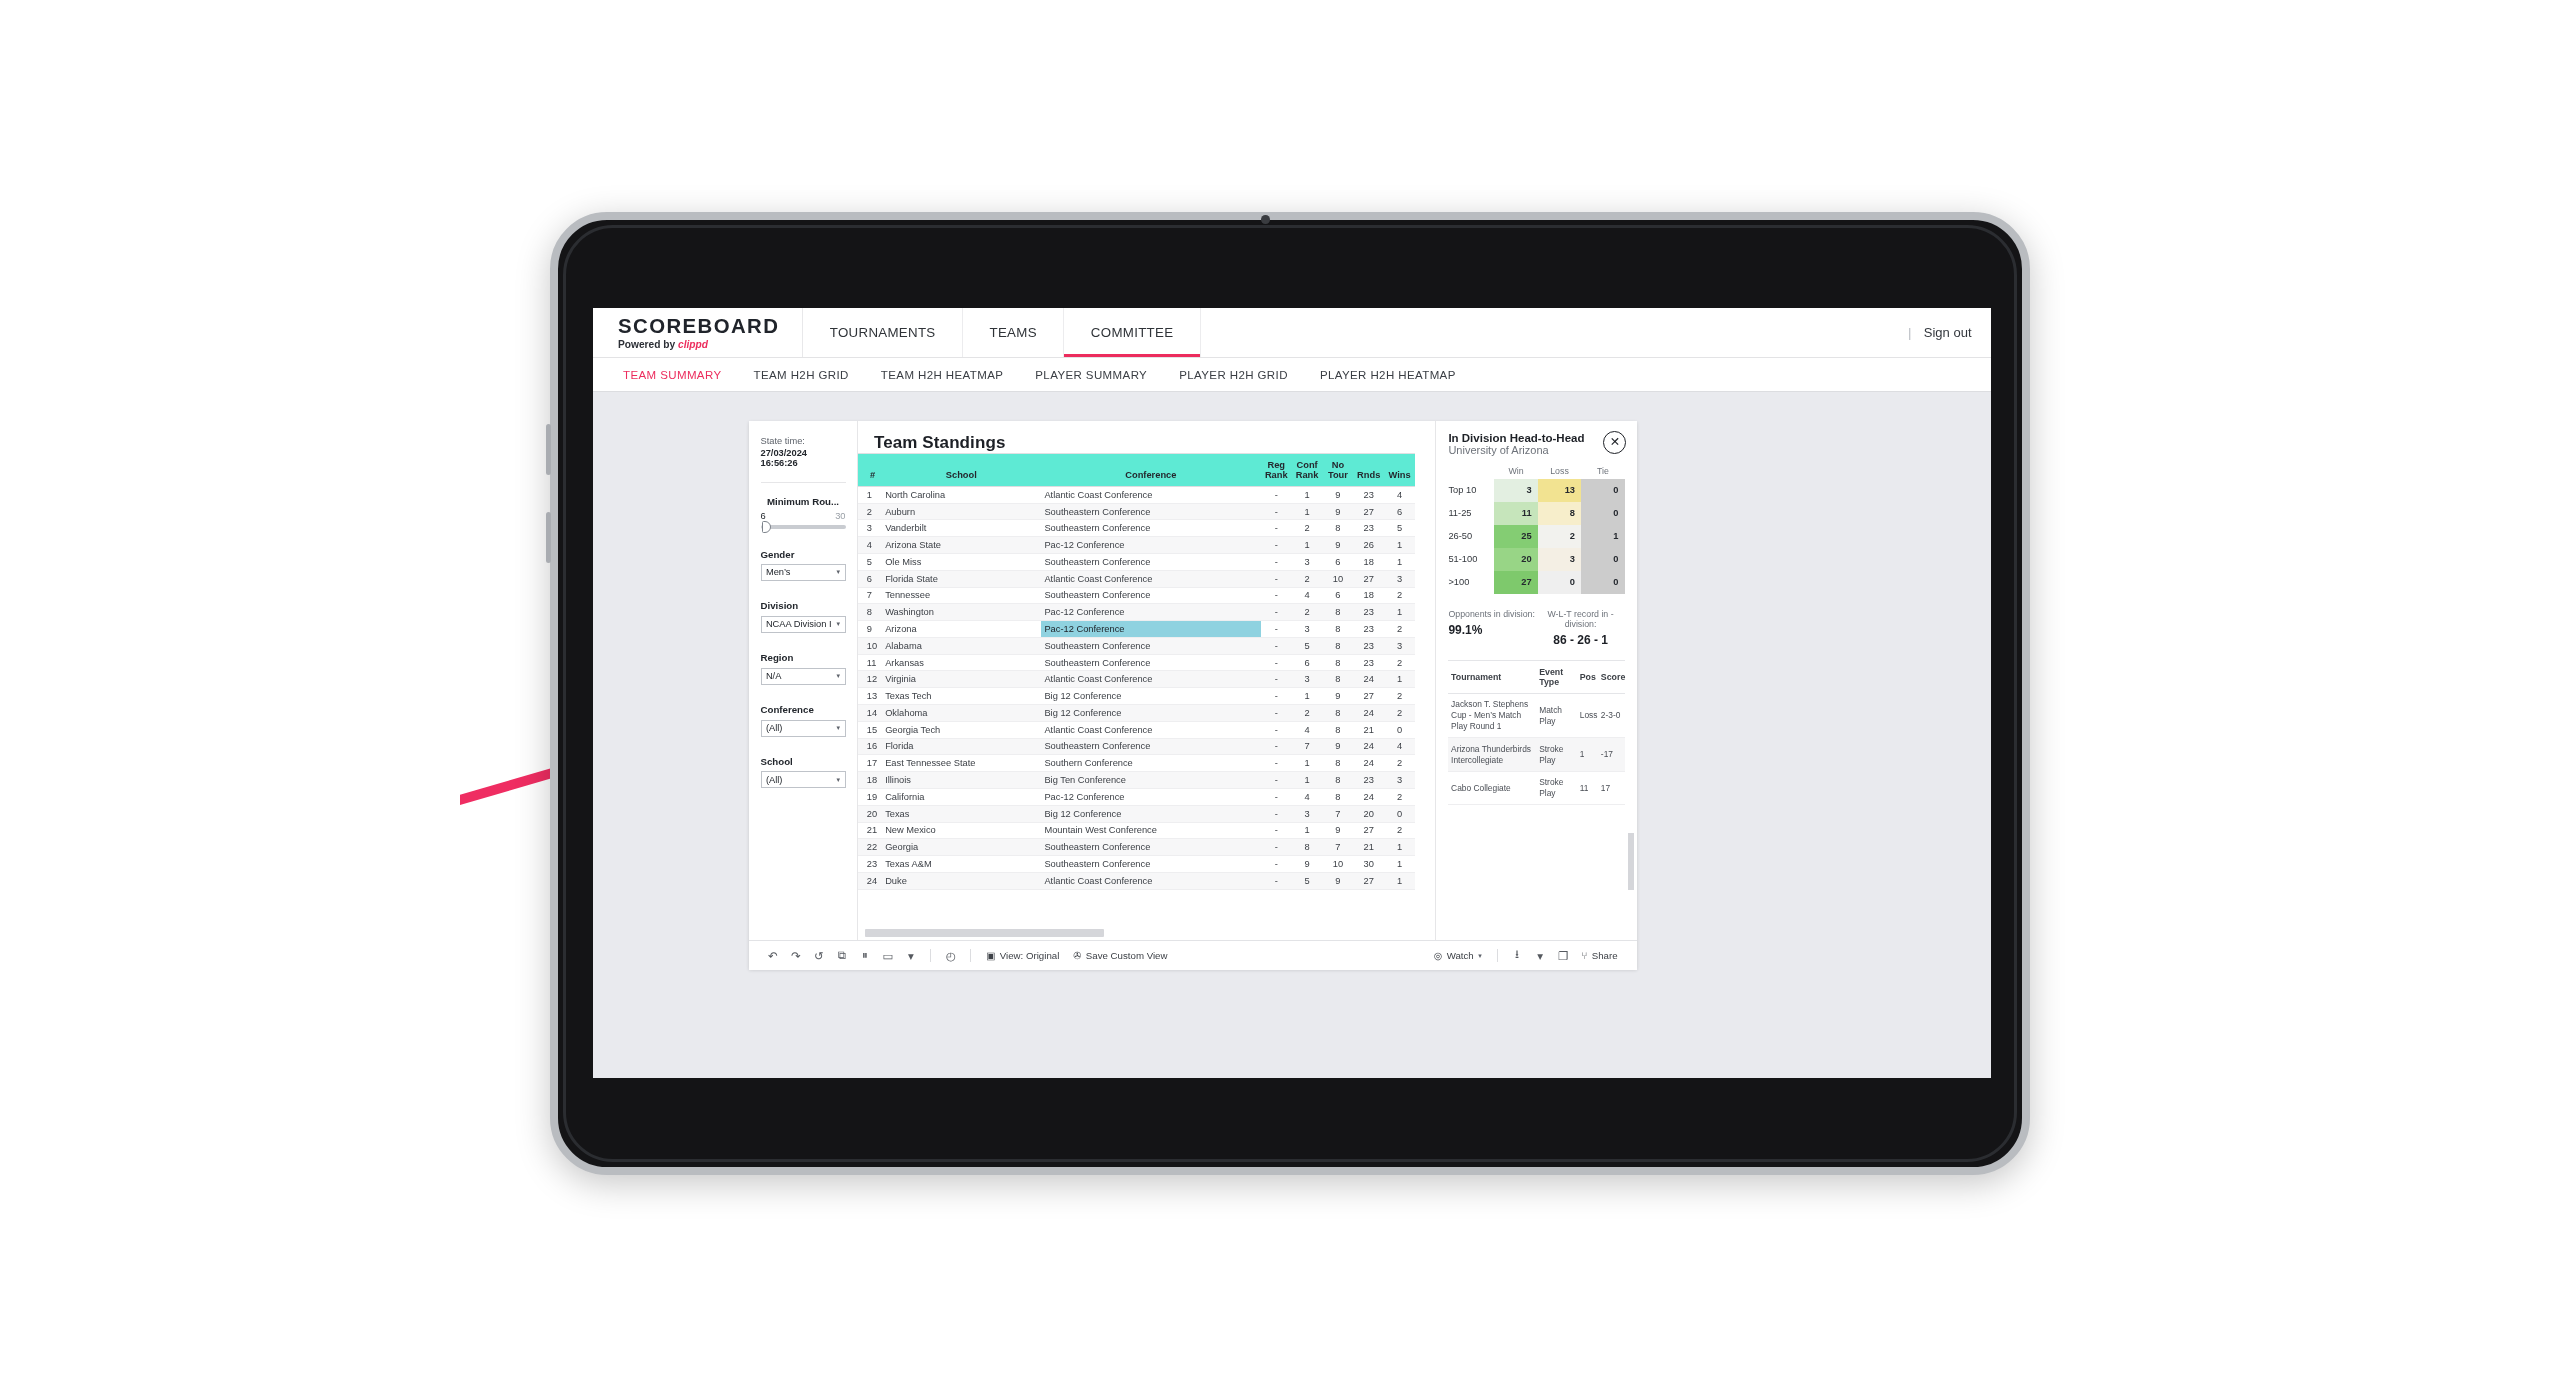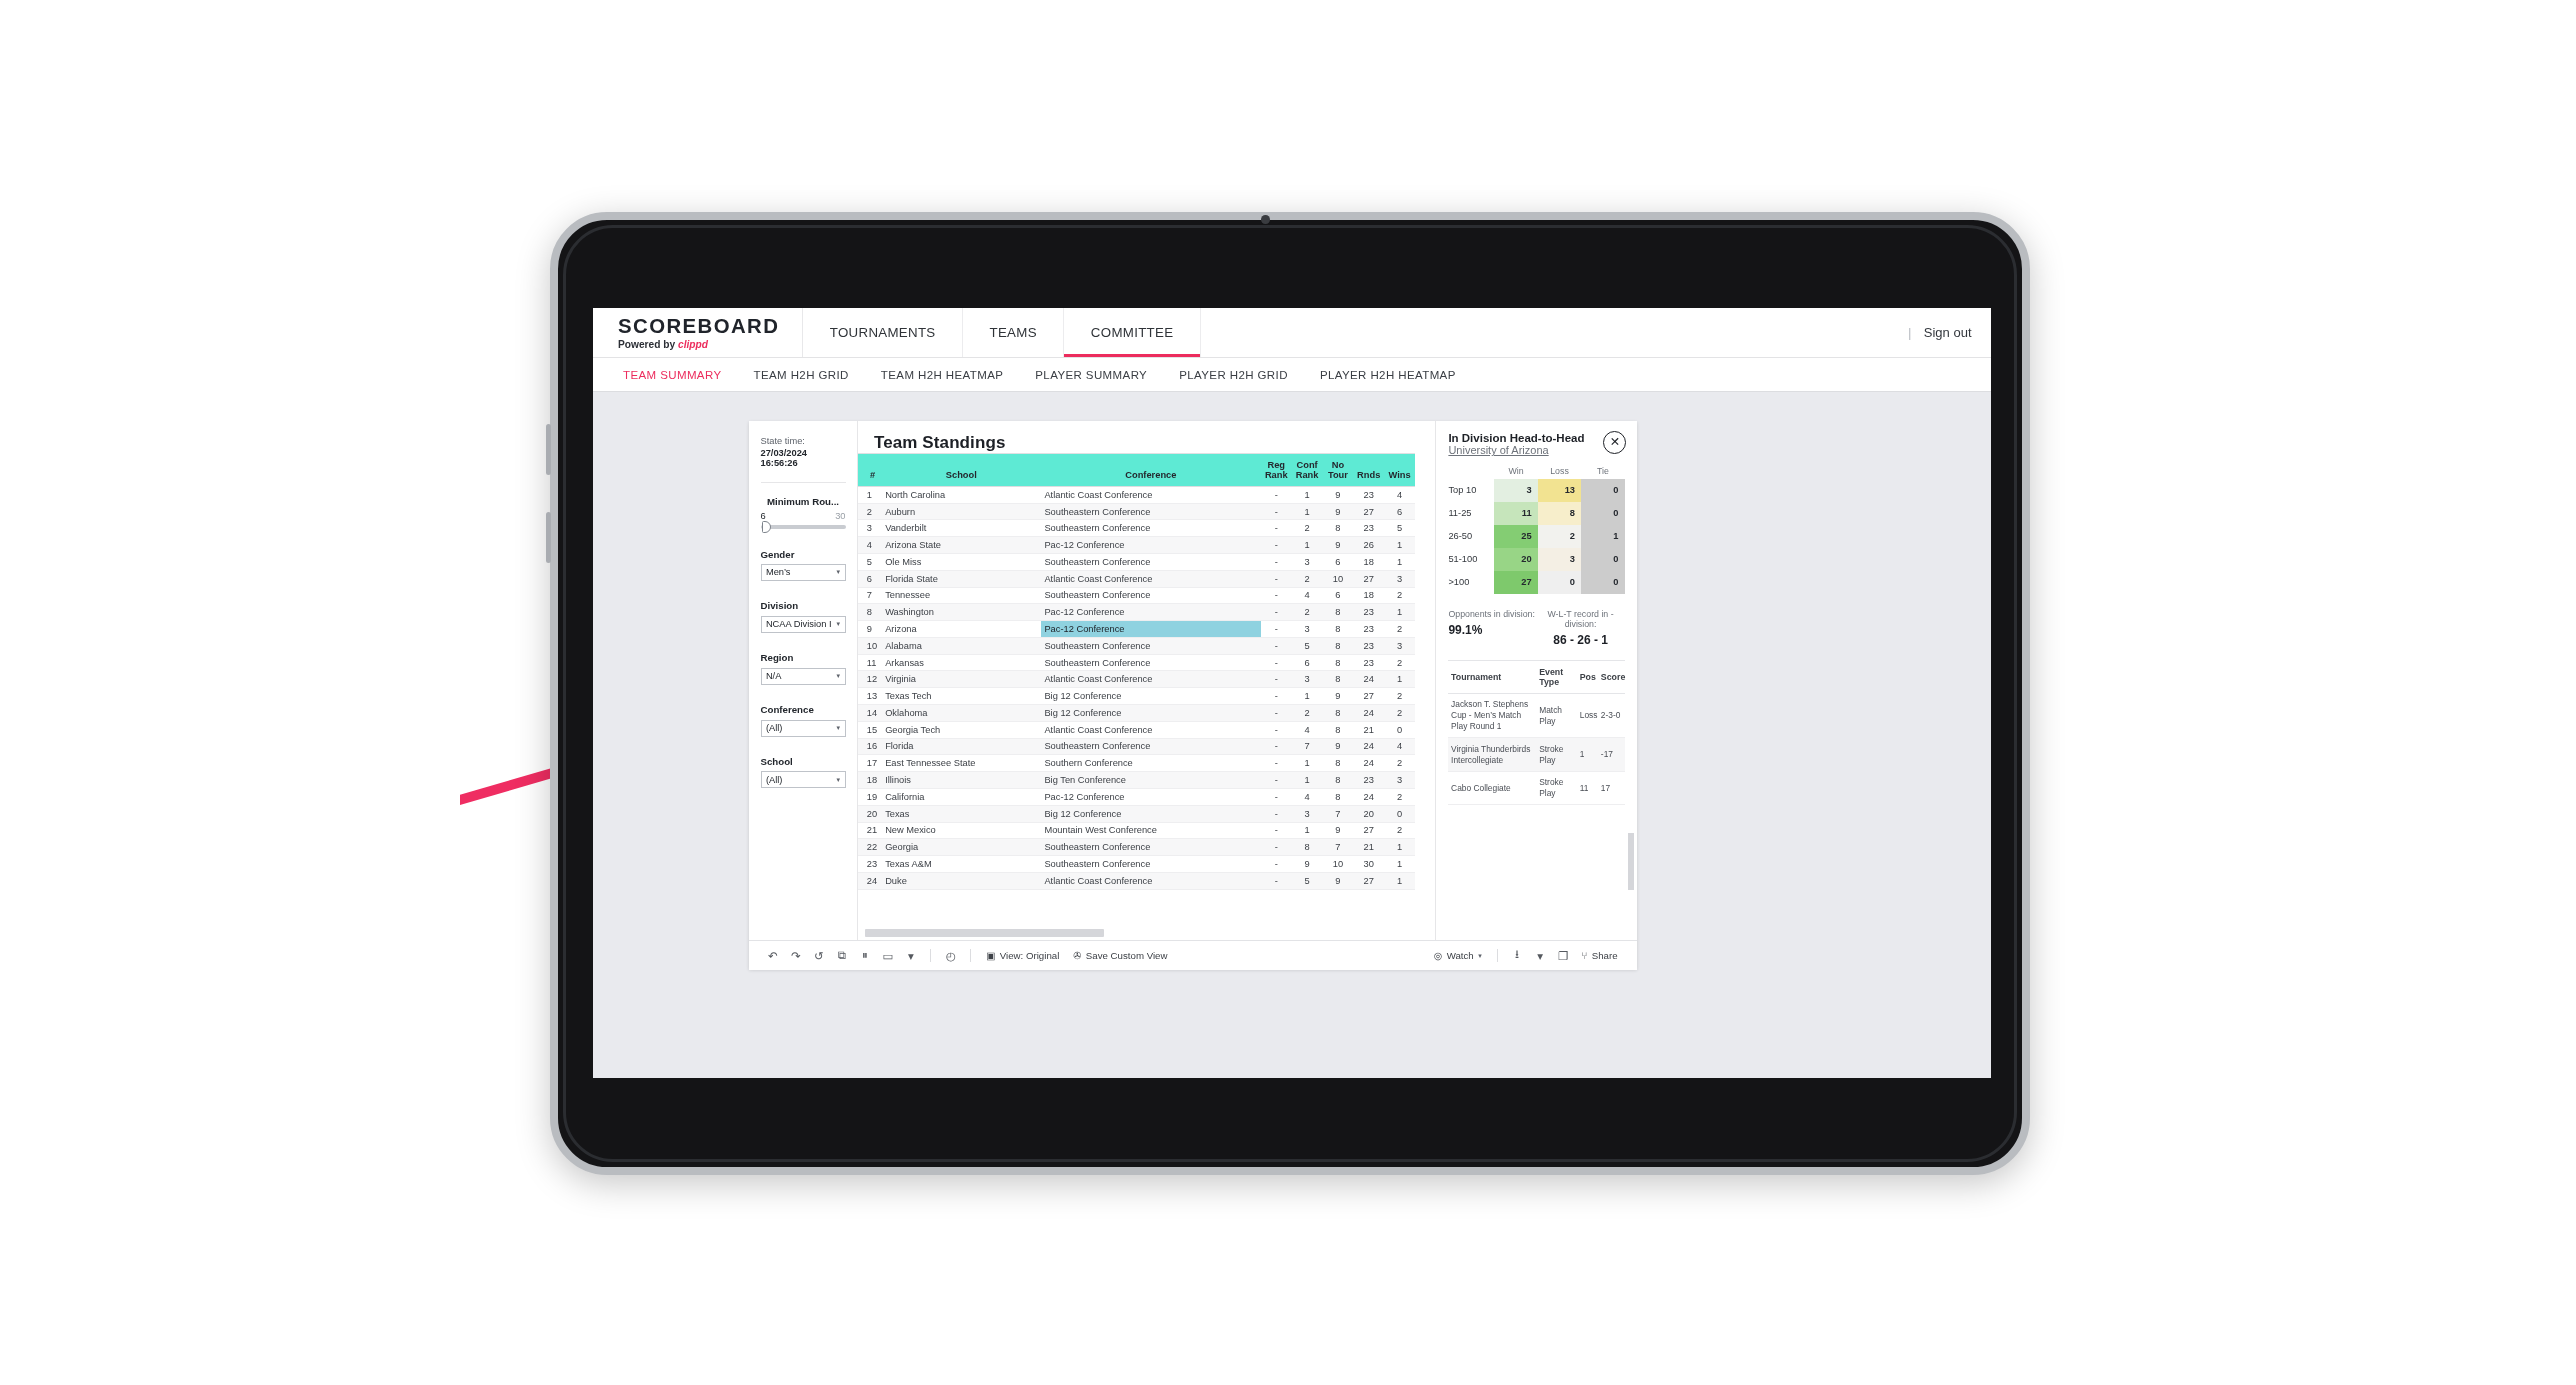--- a/index.html
+++ b/index.html
@@ -159,21 +159,21 @@
     position: absolute; left: 7px; bottom: 3.5px; width: 239px; height: 8px;
     background: #d5d6da; border-radius: 0.9px;
   }
 
   
   .h2h {
     width: 202px; flex: 0 0 202px; background: #fff; border-left: 0.9px solid #e6e6e8;
     padding: 10.6px 12.4px 0 12.4px; position: relative; margin-left: 20px;
   }
   .h2h-title { font-size: 11.5px; font-weight: 700; color: #1d2026; }
-  .h2h-sub { font-size: 11px; color: #6d727a; margin-top: 0.9px; text-decoration: underline; }
+  .h2h-sub { font-size: 11px; color: #6d727a; margin-top: 0.9px; }
   .close-btn {
     position: absolute; right: 10.6px; top: 9.7px; width: 23px; height: 23px;
     border-radius: 50%; border: 1.9px solid #1d2026; display: flex;
     align-items: center; justify-content: center; font-size: 12.4px; color: #1d2026;
     cursor: pointer; line-height: 1;
   }
   .hm { margin-top: 9.7px; }
   .hm-head { display: flex; font-size: 8.8px; color: #6d727a; }
   .hm-head .lbl { width: 46px; }
   .hm-head .c { flex: 1; text-align: center; padding-bottom: 2.7px; }
@@ -659,21 +659,21 @@
                     </tr>
                   </thead>
                   <tbody id="tournament-body">
                       <tr>
                         <td class="tc-name">Jackson T. Stephens Cup - Men’s Match Play Round 1</td>
                         <td class="tc-type">Match Play</td>
                         <td class="tc-pos">Loss</td>
                         <td class="tc-score">2-3-0</td>
                       </tr>
                       <tr>
-                        <td class="tc-name">Virginia Thunderbirds Intercollegiate</td>
+                        <td class="tc-name">Arizona Thunderbirds Intercollegiate</td>
                         <td class="tc-type">Stroke Play</td>
                         <td class="tc-pos">1</td>
                         <td class="tc-score">-17</td>
                       </tr>
                       <tr>
                         <td class="tc-name">Cabo Collegiate</td>
                         <td class="tc-type">Stroke Play</td>
                         <td class="tc-pos">11</td>
                         <td class="tc-score">17</td>
                       </tr>

